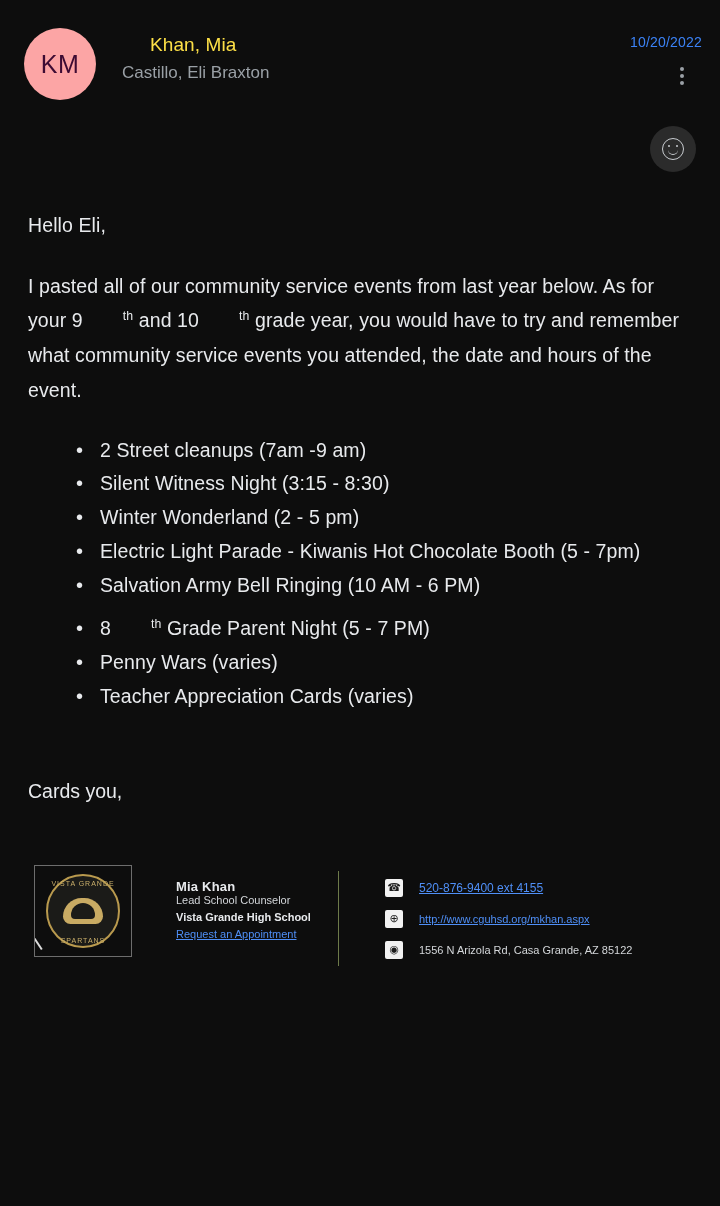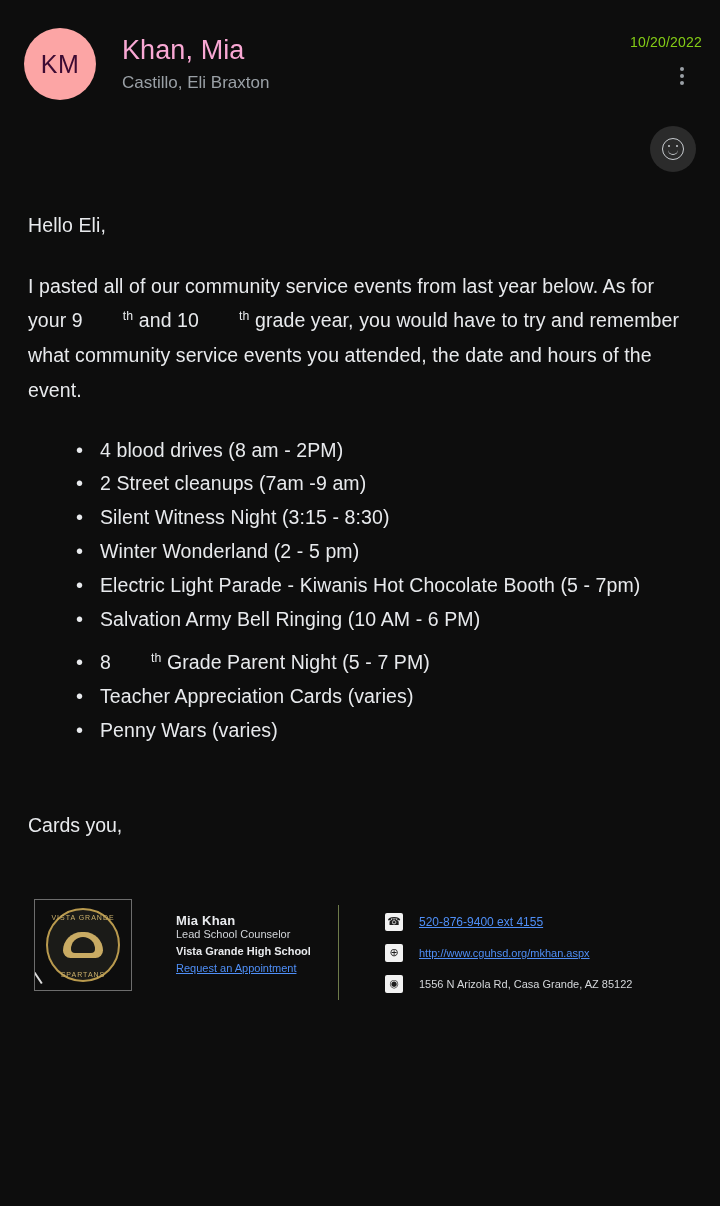--- a/index.html
+++ b/index.html
@@ -41,41 +41,42 @@
     flex: 0 0 auto;
     margin-top: 6px;
   }
   .header-text {
     margin-left: 26px;
     flex: 1 1 auto;
     padding-top: 10px;
     min-width: 0;
   }
   .sender-name {
-    font-size: 27px;
-    color: #f9a8d4;
+    font-size: 19px;
+    color: #fde047;
     line-height: 1.35;
     letter-spacing: 0.1px;
+    margin-left: 28px;
   }
   .recipient-name {
     font-size: 17px;
     color: #9aa0a6;
     line-height: 1.5;
     margin-top: 2px;
   }
   .header-right {
     display: flex;
     flex-direction: column;
     align-items: flex-end;
     padding-top: 12px;
     flex: 0 0 auto;
   }
   .date {
     font-size: 14px;
-    color: #84cc16;
+    color: #3b82f6;
     letter-spacing: 0.2px;
   }
   .kebab {
     margin-top: 14px;
     margin-right: 8px;
     width: 24px;
     height: 24px;
     display: flex;
     flex-direction: column;
     align-items: center;
@@ -309,29 +310,28 @@
     </div>
   </div>
 
   <div class="body">
     <p class="para">Hello Eli,</p>
 
     <p class="para"><span>I pasted all of our community service events from last year below. As for your 9</span><sup>th</sup><span> and 10</span><sup>th</sup><span> grade year, you would have to try and remember what community service events you attended, the date and hours of the event.</span></p>
 
 
     <ul class="events">
-      <li>4 blood drives (8 am - 2PM)</li>
       <li>2 Street cleanups (7am -9 am)</li>
       <li>Silent Witness Night (3:15 - 8:30)</li>
       <li>Winter Wonderland (2 - 5 pm)</li>
       <li>Electric Light Parade - Kiwanis Hot Chocolate Booth (5 - 7pm)</li>
       <li>Salvation Army Bell Ringing (10 AM - 6 PM)</li>
       <li class="spaced"><span>8</span><sup>th</sup><span> Grade Parent Night (5 - 7 PM)</span></li>
+      <li>Penny Wars (varies)</li>
       <li>Teacher Appreciation Cards (varies)</li>
-      <li>Penny Wars (varies)</li>
     </ul>
   </div>
 
   <div class="thanks">Cards you,</div>
 
   <div class="signature">
     <div class="logo">
       <div class="crest">
         <div class="helmet"></div>
       </div>

